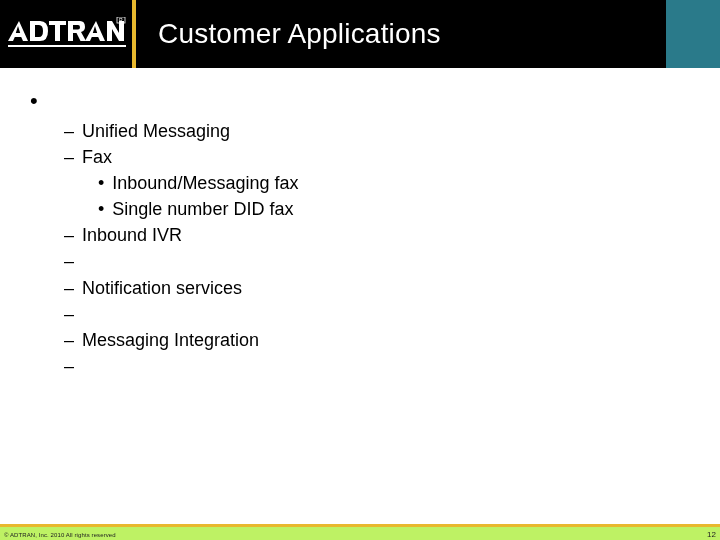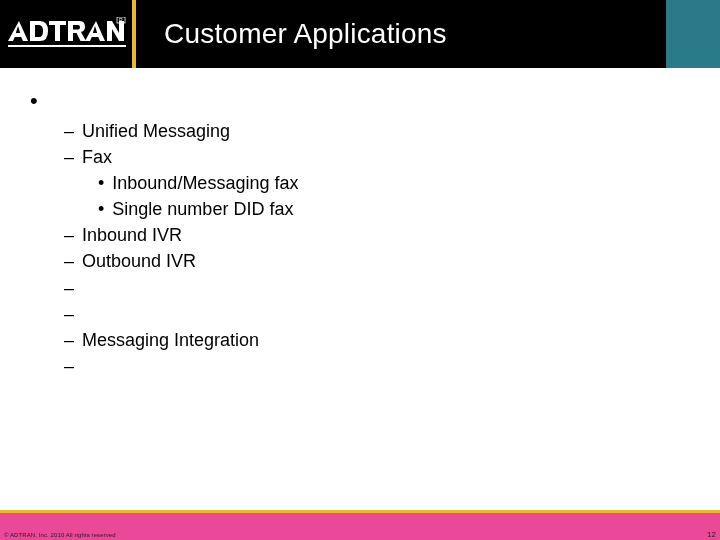--- a/index.html
+++ b/index.html
@@ -26,21 +26,21 @@
   .logo-wrap svg { display: block; }
 
   .vrule {
     width: 4px;
     height: 68px;
     background: #e8b82e;
   }
 
   .title {
     flex: 1;
-    padding-left: 28px;
+    padding-left: 22px;
     color: #fff;
     font-size: 28px;
     font-weight: 400;
     letter-spacing: 0.2px;
   }
 
   .teal-block {
     position: absolute;
     top: 0;
     right: 0;
@@ -78,23 +78,23 @@
     gap: 8px;
     padding-left: 34px;
   }
   .dot-row .d { font-size: 18px; }
 
   .footer {
     position: absolute;
     bottom: 0;
     left: 0;
     width: 100%;
-    height: 30px;
+    height: 16px;
     border-top: 3px solid #e8b82e;
-    background: #ec4899;
+    background: #bef264;
     text-decoration: underline;
   }
   .copyright {
     position: absolute;
     left: 4px;
     bottom: 2px;
     font-size: 6px;
     color: #222;
     letter-spacing: 0.1px;
   }
@@ -155,24 +155,24 @@
       <div class="dot-row">
           <span class="d">•</span>
           <span>Single number DID fax</span>
         </div>
       <div class="dash-row">
           <span class="m">–</span>
           <span>Inbound IVR</span>
         </div>
       <div class="dash-row">
           <span class="m">–</span>
-          <span>Outbound IVR</span>
         </div>
       <div class="dash-row">
           <span class="m">–</span>
+          <span>Notification services</span>
         </div>
       <div class="dash-row">
           <span class="m">–</span>
         </div>
       <div class="dash-row">
           <span class="m">–</span>
           <span>Messaging Integration</span>
         </div>
       <div class="dash-row">
           <span class="m">–</span>

